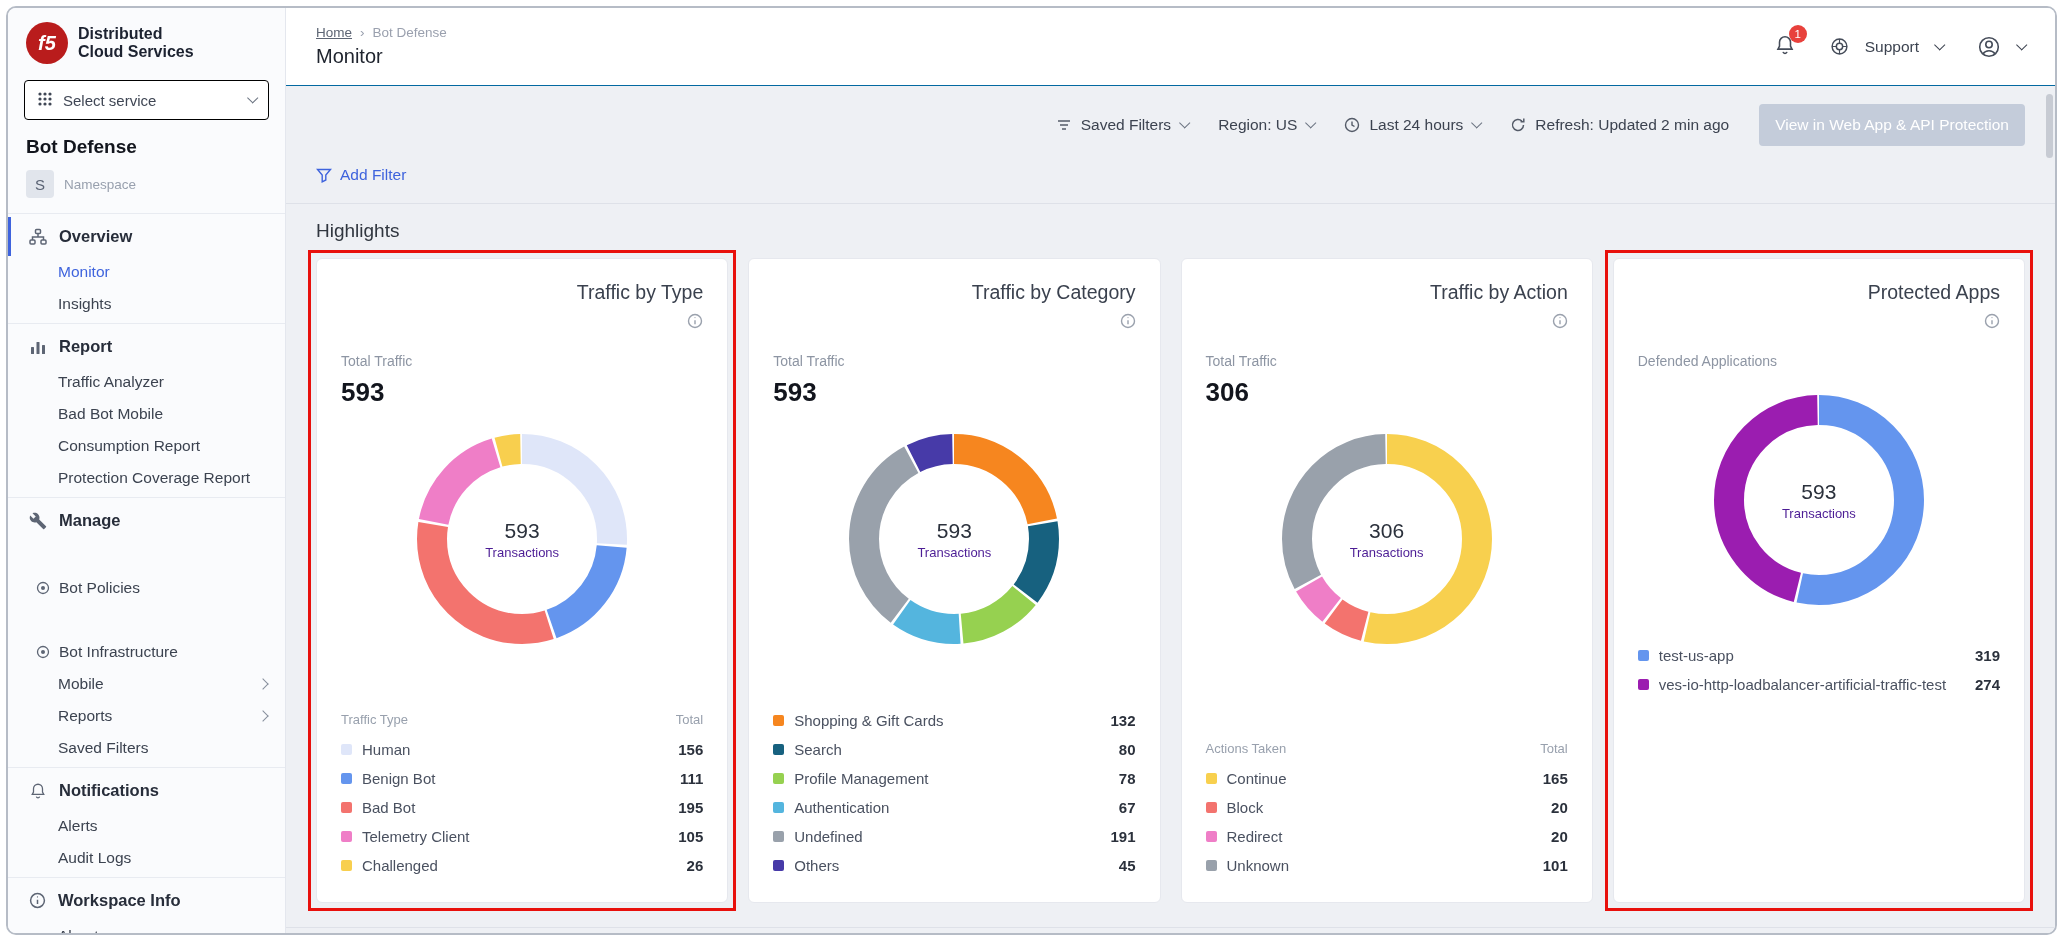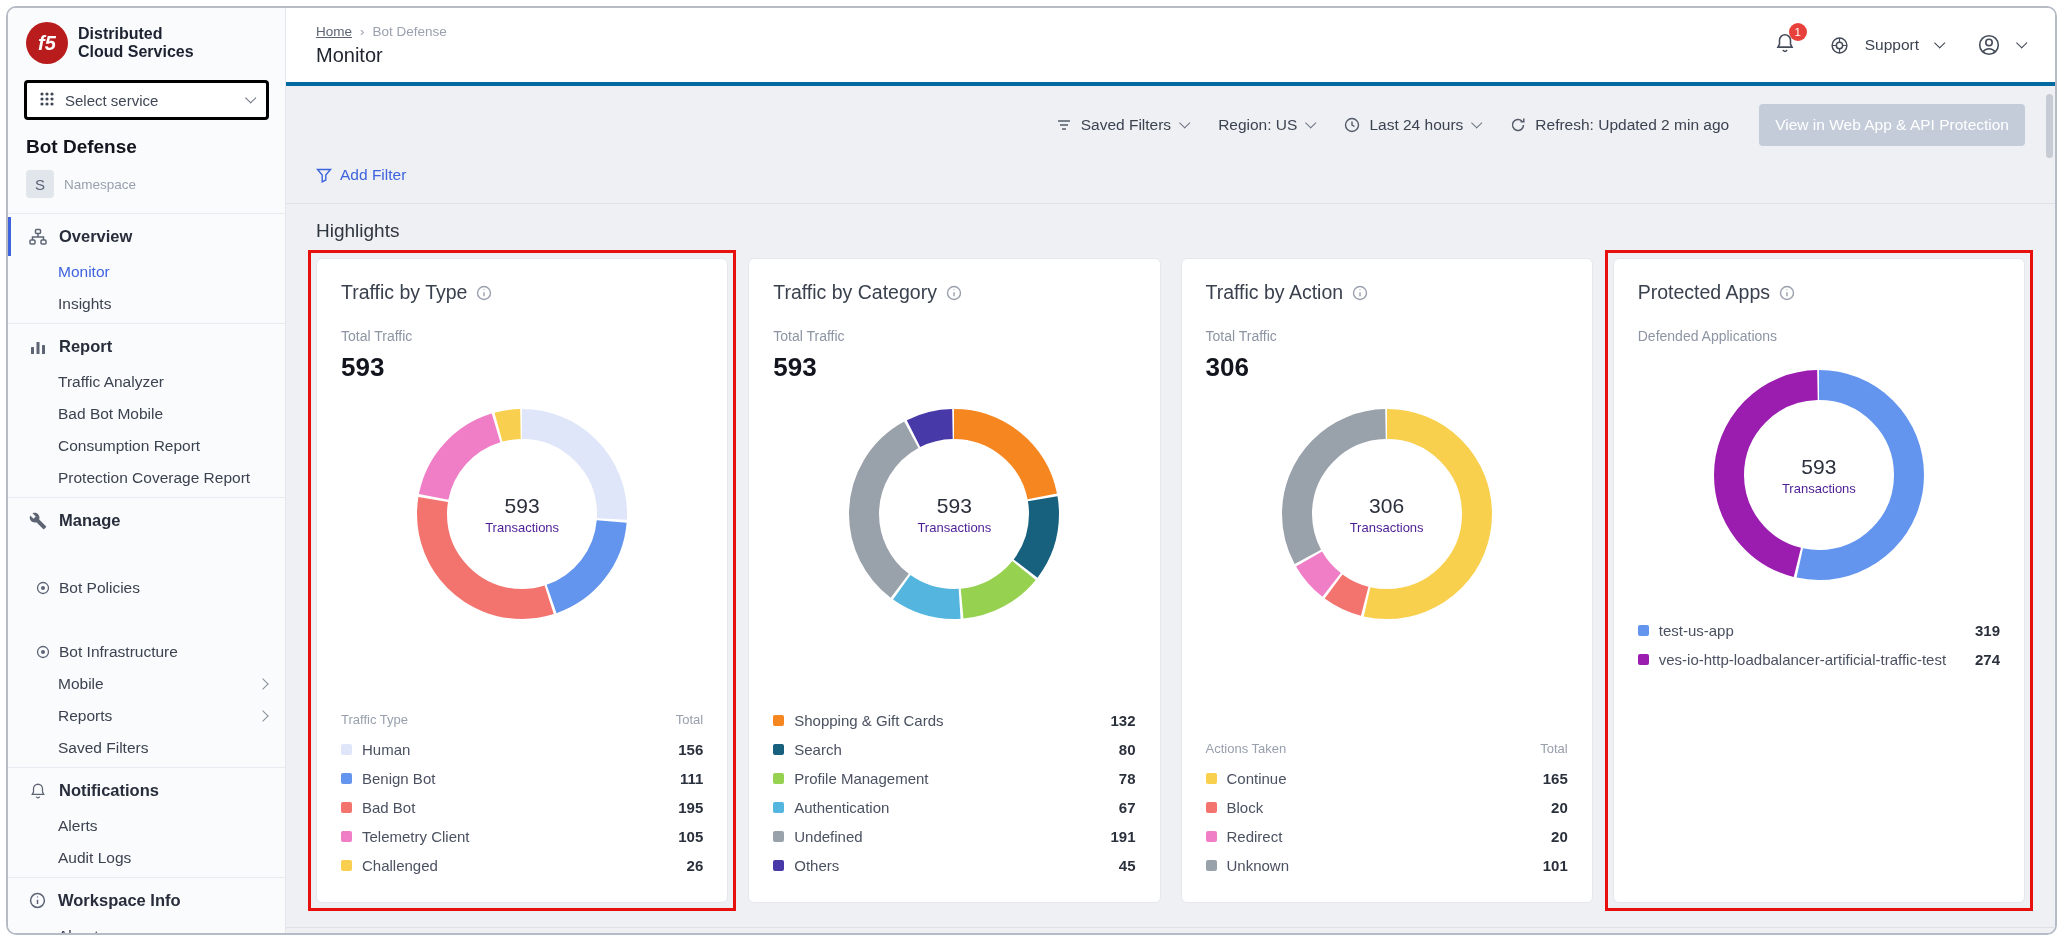--- a/index.html
+++ b/index.html
@@ -6,21 +6,21 @@
   html,body { width:2063px; height:941px; background:#fff; font-family:"Liberation Sans", sans-serif; }
   .frame { position:absolute; left:6px; top:6px; width:2051px; height:929px; border:2px solid #b6bcc6;
            border-radius:10px; background:#fff; display:flex; overflow:hidden; }
 
   
   .sidebar { width:278px; flex:none; background:#fafbfd; border-right:1px solid #e4e7ee; overflow:hidden; }
   .logo-row { display:flex; align-items:center; gap:10px; padding:14px 18px 8px; }
   .f5-logo { width:42px; height:42px; border-radius:50%; background:#b91c1c; color:#fff; display:flex;
              align-items:center; justify-content:center; font-size:20px; font-weight:bold; font-style:italic; flex:none; }
   .brand-name { font-size:16px; font-weight:bold; color:#1c2230; line-height:1.12; }
-  .select-service { margin:8px 16px 12px; height:40px; border:3px solid #000000; background:#fff; border-radius:4px;
+  .select-service { margin:8px 16px 12px; height:40px; border:1px solid #000000; background:#fff; border-radius:4px;
                     display:flex; align-items:center; gap:10px; padding:0 12px; color:#3f4654; font-size:15px; cursor:pointer;justify-content:flex-end; }
   .select-service .chev { margin-left:auto; color:#6c7482; }
   .product-title { font-size:19px; font-weight:bold; color:#12151d; padding:4px 18px 12px; }
   .ns-row { display:flex; align-items:center; gap:10px; padding:0 18px 12px; cursor:pointer; }
   .ns-badge { width:28px; height:28px; background:#e1e5ec; color:#596273; border-radius:4px; display:flex;
               align-items:center; justify-content:center; font-size:15px; flex:none; }
   .ns-label { font-size:13.5px; color:#98a0ae; }
   .sdiv { border-top:1px solid #e8ebf1; margin:3px 0; }
   .group-hdr { display:flex; align-items:center; gap:12px; padding:10px 18px; font-size:16.5px; font-weight:bold;
                color:#272d3a; cursor:pointer; border-left:3px solid transparent; }
@@ -33,21 +33,21 @@
   .sub .icn { color:#5d6574; display:flex; flex:none; }
 
   
   .chev { display:inline-block; width:8px; height:8px; border-right:1.8px solid currentColor;
           border-bottom:1.8px solid currentColor; flex:none; }
   .chev.down { transform: rotate(45deg) translate(-1px,-2px); }
   .chev.right { transform: rotate(-45deg); }
 
   
   .main { flex:1; background:#eef0f4; display:flex; flex-direction:column; position:relative; overflow:hidden; }
-  .topbar { height:78px; flex:none; background:#fff; border-bottom:4px solid #0369a1; display:flex;
+  .topbar { height:78px; flex:none; background:#fff; border-bottom:1px solid #0369a1; display:flex;
             align-items:center; justify-content:space-between; padding:0 30px; }
   .breadcrumb { font-size:13.5px; color:#9aa0ae; display:flex; gap:8px; align-items:center; }
   .bc-home { color:#5d6574; text-decoration:underline; cursor:pointer; }
   .bc-cur { color:#9aa0ae; }
   .page-title { font-size:20px; color:#20252f; margin-top:5px; }
   .tb-right { display:flex; align-items:center; gap:34px; color:#3c4350; }
   .bell-wrap { position:relative; color:#454c59; cursor:pointer; display:flex; }
   .badge { position:absolute; top:-9px; right:-11px; background:#e8413c; color:#fff; font-size:11.5px; min-width:18px;
            height:18px; border-radius:9px; display:flex; align-items:center; justify-content:center; padding:0 4px; }
   .support, .avatar-wrap { display:flex; align-items:center; gap:16px; cursor:pointer; font-size:15.5px; color:#3c4350; }
@@ -65,21 +65,21 @@
   .af { display:inline-flex; align-items:center; gap:8px; color:#3e63dd; font-size:15.5px; cursor:pointer; }
   .af .icn { display:flex; color:#3e63dd; }
   .hl-divider { border-top:1px solid #dee1e8; }
   .section-title { font-size:19px; color:#30363f; padding:16px 30px 12px; }
 
   .cards { display:flex; gap:20px; padding:4px 30px 22px; flex:none; }
   .card { flex:1 1 0; background:#fff; border:1px solid #e6e8ee; border-radius:6px; padding:22px 24px;
           min-height:645px; display:flex; flex-direction:column; position:relative; }
   .annotation { position:absolute; top:-9px; left:-9px; right:-9px; bottom:-9px; border:3px solid #e8100c;
                 pointer-events:none; z-index:5; }
-  .card-head { display:flex; align-items:center; gap:9px; }
+  .card-head { display:flex; align-items:flex-end; gap:9px;flex-direction:column; }
   .card-title { font-size:19.5px; color:#3a414e; }
   .info-icn { color:#9aa1ad; display:flex; cursor:pointer; flex:none; }
   .total-label { margin-top:24px; font-size:14px; color:#8d95a3; }
   .total-value { margin-top:8px; font-size:26px; font-weight:bold; color:#12151d; }
   .donut-wrap { position:relative; width:210px; height:210px; align-self:center; margin-top:26px; flex:none; }
   .donut-center { position:absolute; top:0; left:0; right:0; bottom:0; display:flex; flex-direction:column;
                   align-items:center; justify-content:center; text-align:center; pointer-events:none; }
   .dc-val { font-size:21px; color:#2b313c; }
   .dc-lbl { font-size:13px; color:#4c1d95; margin-top:2px; }
   .legend { margin-top:auto; }

